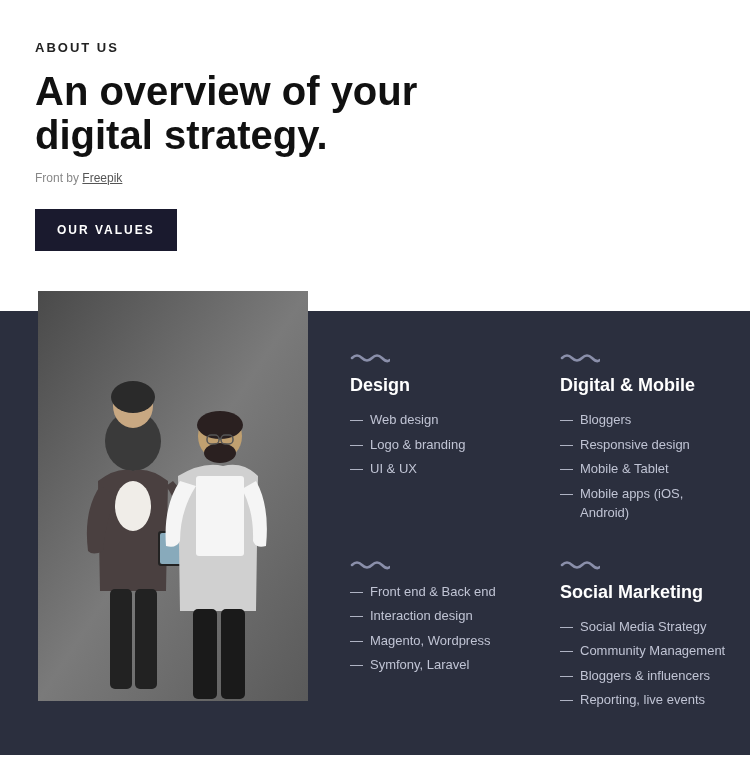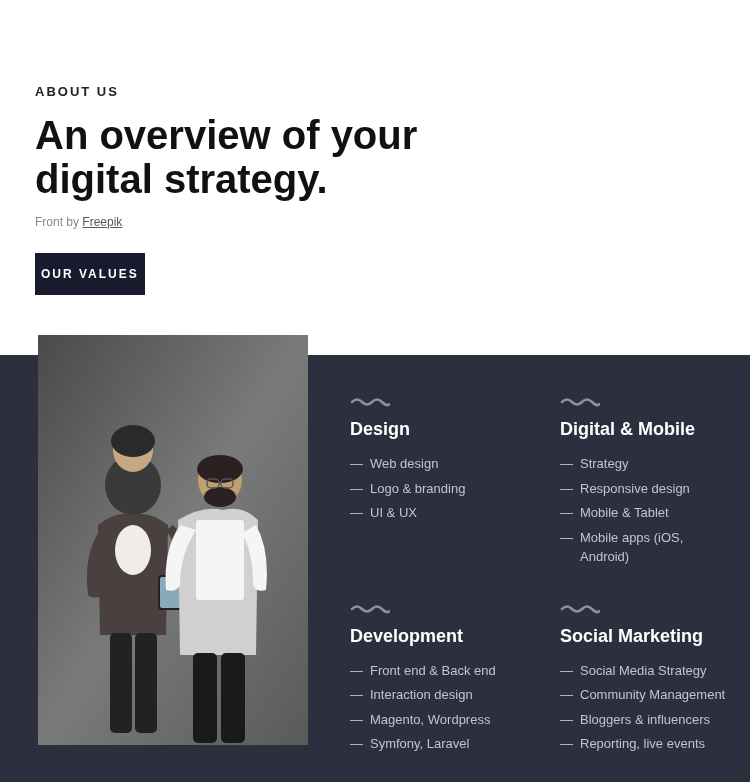--- a/index.html
+++ b/index.html
@@ -8,21 +8,20 @@
       background: #fff;
       width: 750px;
       min-height: 782px;
       overflow-x: hidden;
     }
 
     
     .top-section {
       padding: 40px 35px 30px 35px;
       background: #fff;
-      margin-top: 44px;
     }
 
     .about-label {
       font-size: 13px;
       font-weight: 600;
       letter-spacing: 2px;
       color: #222;
       text-transform: uppercase;
       margin-bottom: 14px;
     }
@@ -47,21 +46,21 @@
     }
 
     .our-values-btn {
       display: inline-block;
       background: #1a1a2e;
       color: #fff;
       font-size: 12px;
       font-weight: 700;
       letter-spacing: 2px;
       text-transform: uppercase;
-      padding: 14px 6px;
+      padding: 14px 22px;
       border: none;
       cursor: pointer;
     }
 
     
     .bottom-section {
       position: relative;
       margin-top: 30px;
       background: #2b2f3e;
       min-height: 430px;
@@ -236,31 +235,30 @@
           <li>Logo &amp; branding</li>
           <li>UI &amp; UX</li>
       </ul>
     </div>
       <div class="service-item">
       <svg class="squiggle-svg" viewBox="0 0 40 14" xmlns="http://www.w3.org/2000/svg">
       <path d="M2 7 Q7 2 12 7 Q17 12 22 7 Q27 2 32 7 Q37 12 40 9" stroke="#8a8faa" stroke-width="2.5" fill="none" stroke-linecap="round"></path>
     </svg>
       <div class="service-title">Digital &amp; Mobile</div>
       <ul class="service-list">
-        <li>Strategy</li>
+        <li>Bloggers</li>
           <li>Responsive design</li>
           <li>Mobile &amp; Tablet</li>
           <li>Mobile apps (iOS, Android)</li>
       </ul>
     </div>
       <div class="service-item">
       <svg class="squiggle-svg" viewBox="0 0 40 14" xmlns="http://www.w3.org/2000/svg">
       <path d="M2 7 Q7 2 12 7 Q17 12 22 7 Q27 2 32 7 Q37 12 40 9" stroke="#8a8faa" stroke-width="2.5" fill="none" stroke-linecap="round"></path>
     </svg>
-      <div class="service-title">Development</div>
       <ul class="service-list">
         <li>Front end &amp; Back end</li>
           <li>Interaction design</li>
           <li>Magento, Wordpress</li>
           <li>Symfony, Laravel</li>
       </ul>
     </div>
       <div class="service-item">
       <svg class="squiggle-svg" viewBox="0 0 40 14" xmlns="http://www.w3.org/2000/svg">
       <path d="M2 7 Q7 2 12 7 Q17 12 22 7 Q27 2 32 7 Q37 12 40 9" stroke="#8a8faa" stroke-width="2.5" fill="none" stroke-linecap="round"></path>

